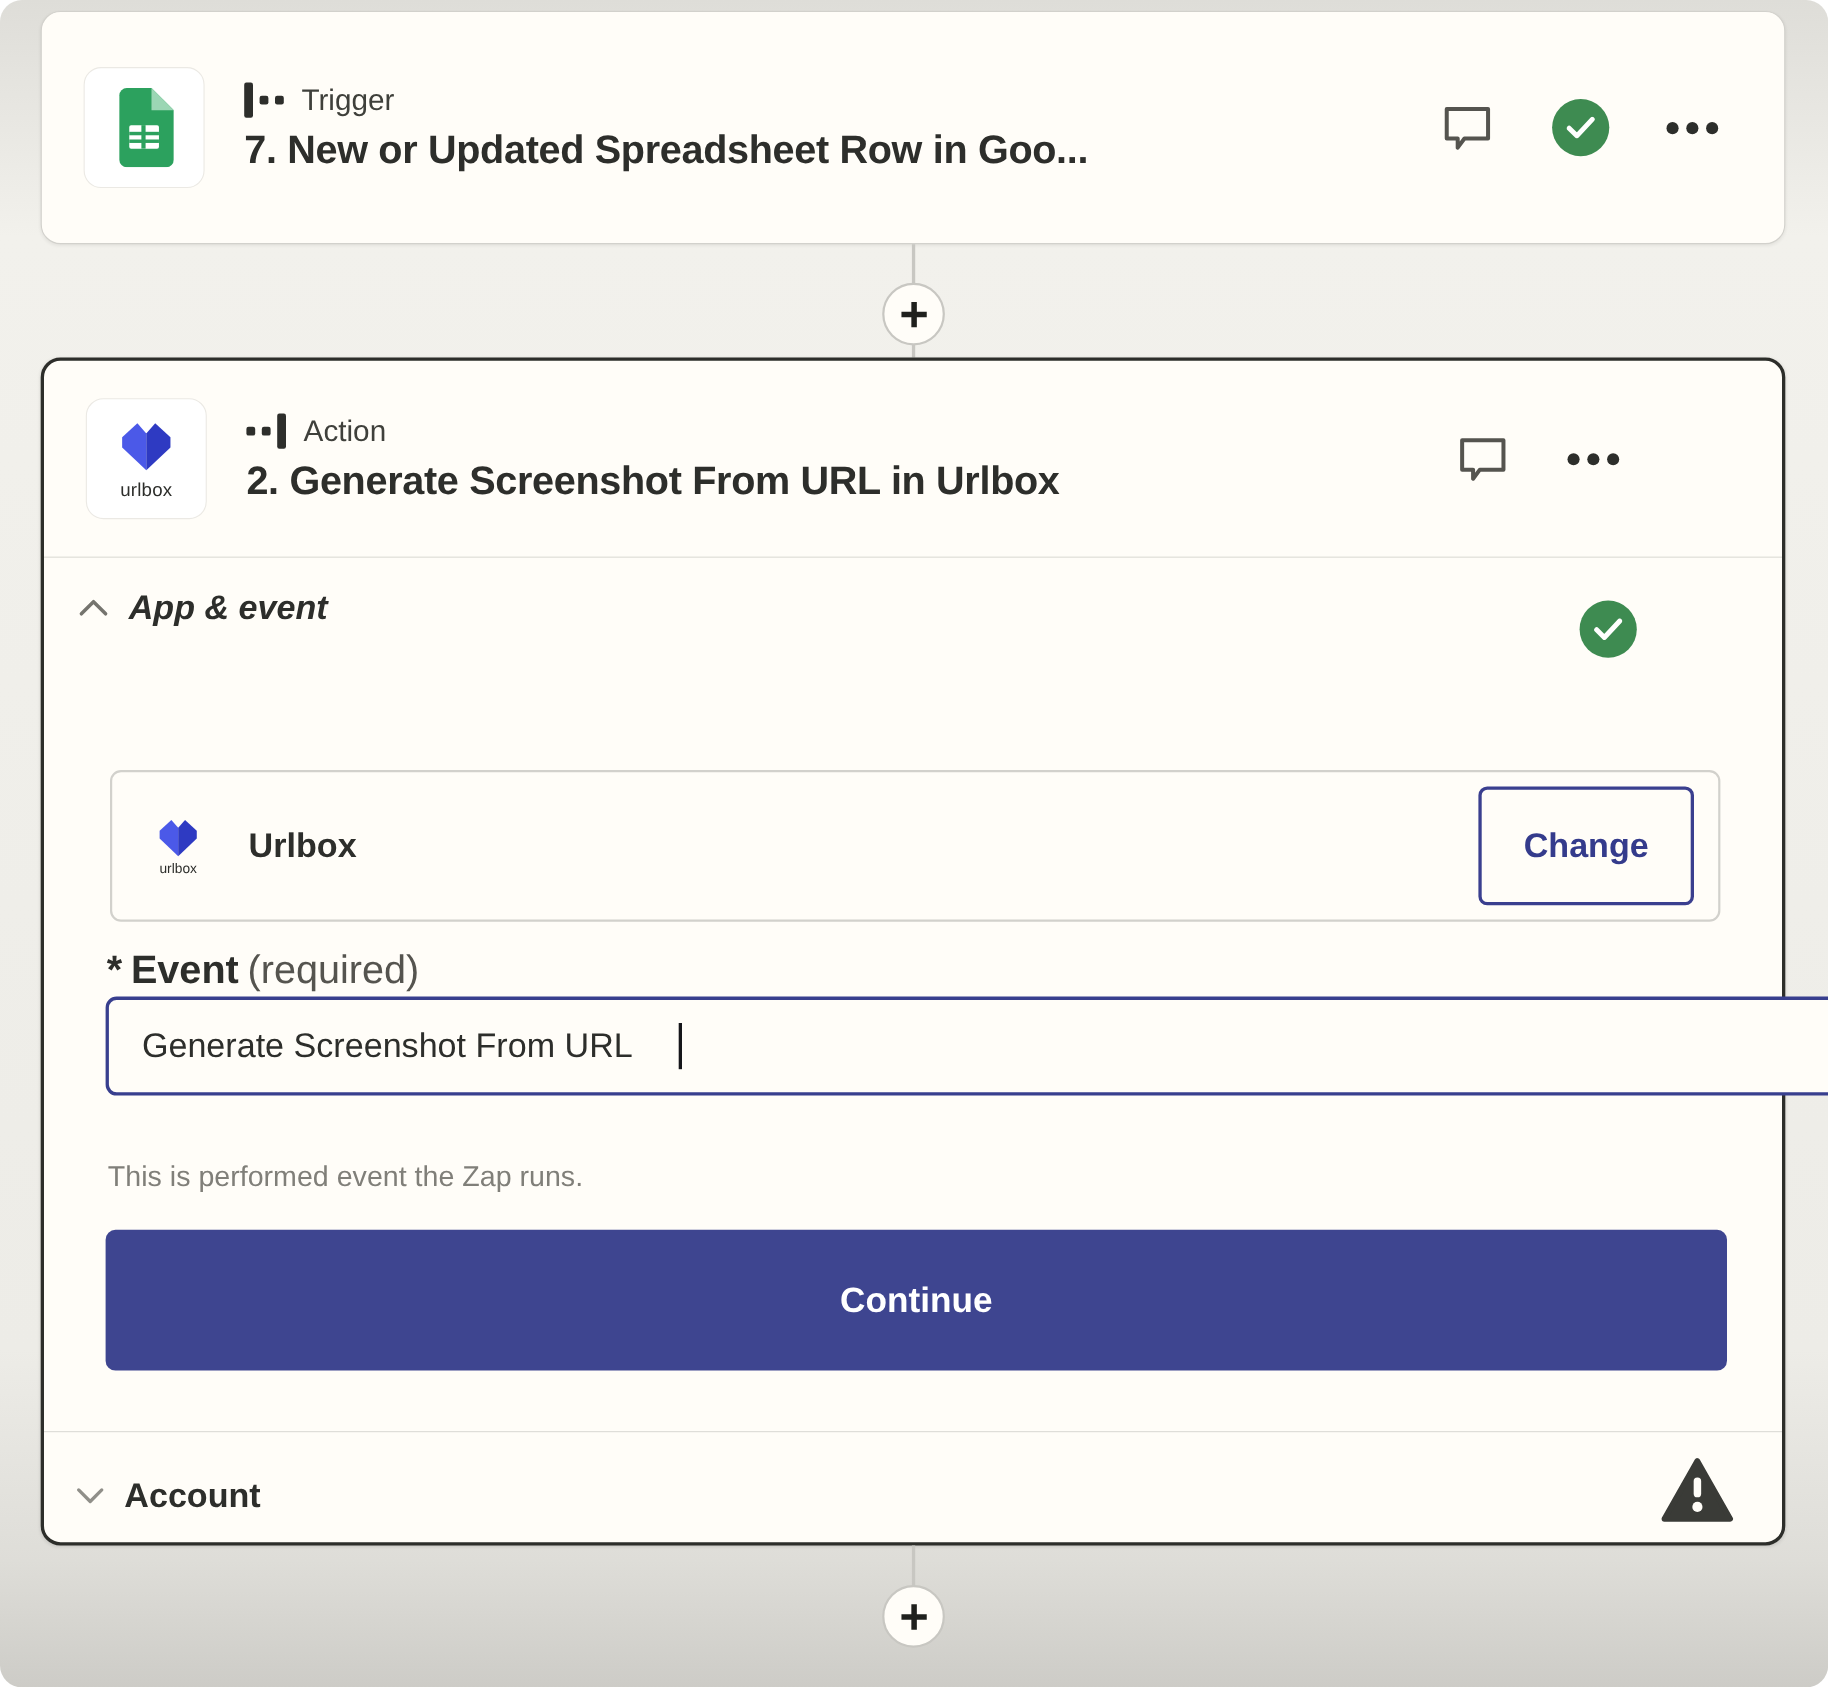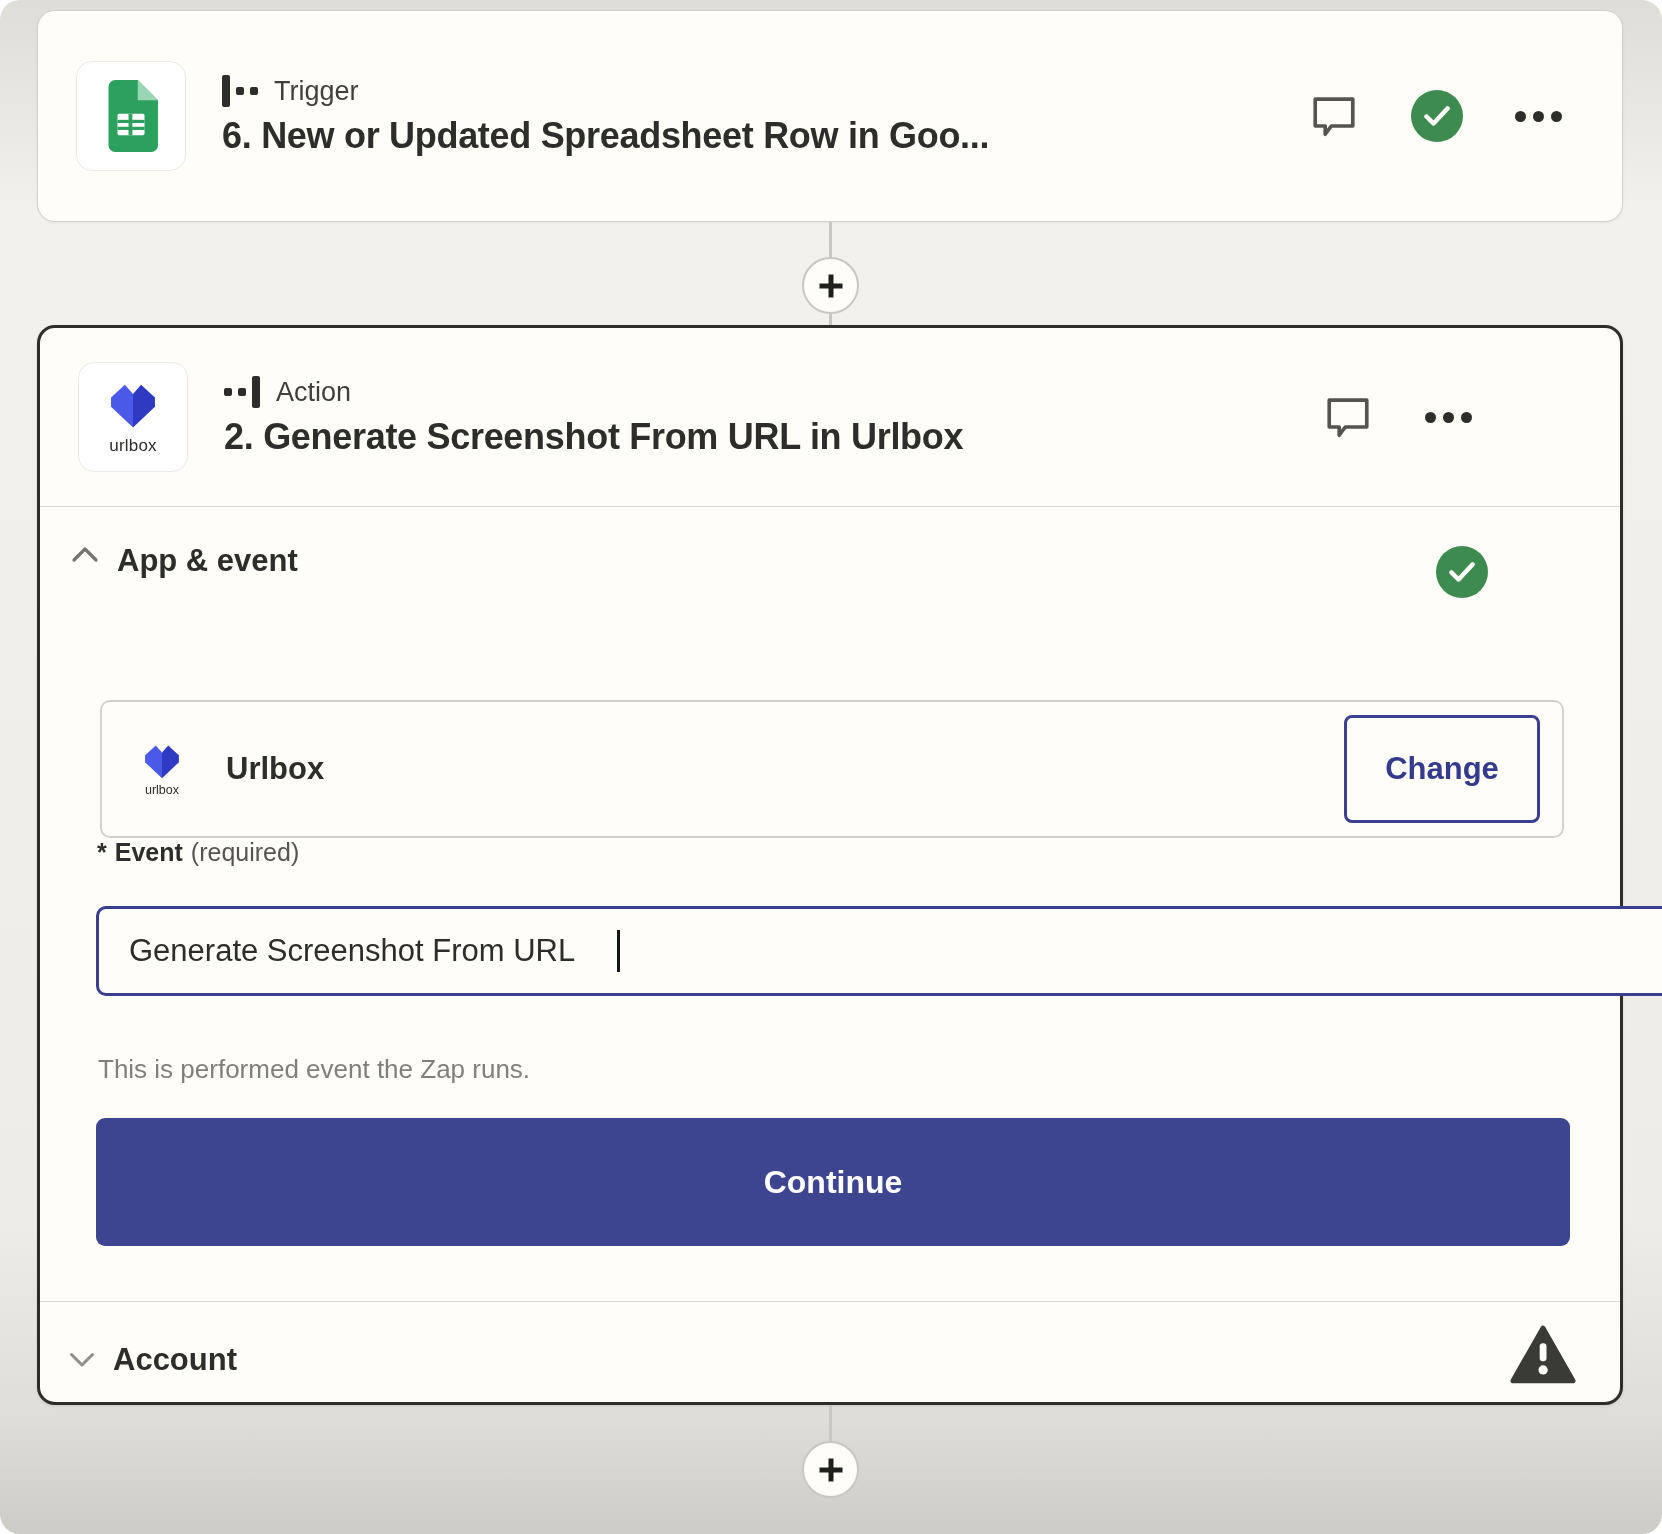--- a/index.html
+++ b/index.html
@@ -43,39 +43,39 @@
   .status-check{
     width:52px; height:52px; border-radius:50%; background:#3E8B51;
     display:inline-flex; align-items:center; justify-content:center; flex:none;
   }
 
   
   .divider{ position:absolute; left:0; right:0; height:1px; background:#DCDBD5; }
   .div-header{ top:178px; }
   .div-account{ top:973px; }
 
-  .section-header{ position:absolute; left:28px; top:215px; height:56px; display:flex; align-items:flex-start; gap:15px; cursor:pointer; background:none; border:none; font-family:inherit; }
+  .section-header{ position:absolute; left:28px; top:197px; height:56px; display:flex; align-items:center; gap:15px; cursor:pointer; background:none; border:none; font-family:inherit;font-style:italic; }
   .section-title{ font-size:31px; font-weight:700; color:#2D2E2B; }
   .check-section{ position:absolute; top:218px; right:132px; }
 
   .app-box{
     position:absolute; left:60px; top:372px; width:1464px; height:138px;
     border:2px solid #D2D1CC; border-radius:10px; background:#FFFDF8;
     display:flex; align-items:center; padding:0 22px 0 30px;
   }
   .app-box-left{ display:flex; align-items:center; gap:34px; flex:1; }
   .mini-logo{ display:flex; flex-direction:column; align-items:center; gap:2px; width:60px; }
   .mini-caption{ font-size:12.5px; color:#2D2E2B; }
   .app-name{ font-size:31px; font-weight:700; }
   .change-btn{
     width:196px; height:108px; border:3px solid #3A3F8F; border-radius:8px; background:transparent;
     color:#343B8C; font-size:31px; font-weight:700; font-family:inherit; cursor:pointer;
   }
 
-  .field-label{ position:absolute; left:57px; top:510px; font-size:25px; color:#2D2E2B; }
+  .field-label{ position:absolute; left:57px; top:533px; font-size:36px; color:#2D2E2B; }
   .field-label .req,.field-label .lbl{ font-weight:700; }
   .field-label .req{ margin-right:8px; }
   .field-label .reqnote{ margin-left:8px; color:#55544F; }
 
   .select-box{
     position:absolute; left:56px; top:578px; width:1633px; height:90px;
     border:3.5px solid #383F8E; border-radius:10px; background:#FFFDF8;
     display:flex; align-items:center; padding:0 30px; cursor:pointer;gap:39px;
   }
   .select-value{ font-size:31px; color:#2D2E2B; }
@@ -127,21 +127,21 @@
 
       <div class="step-meta">
         <div class="step-type-row">
           <span class="step-glyph">
             <span class="g-bar"></span>
               <span class="g-dot"></span>
               <span class="g-dot"></span>
           </span>
           <span class="step-type-label">Trigger</span>
         </div>
-        <div class="step-title">6. New or Updated Spreadsheet Row in Goo...</div>
+        <div class="step-title">7. New or Updated Spreadsheet Row in Goo...</div>
       </div>
 
       <div class="header-actions">
         <button class="icon-btn" aria-label="comment">
           <svg width="50" height="46" viewBox="0 0 26 24" fill="none" stroke="#55544F" stroke-width="1.9" stroke-linejoin="round">
             <path d="M3.2 3.2h19.6v14H11.6l-3.2 4.3v-4.3H3.2z"></path>
           </svg>
         </button>
         <span class="status-check">
           <svg width="26" height="20" viewBox="0 0 26 20" fill="none">

